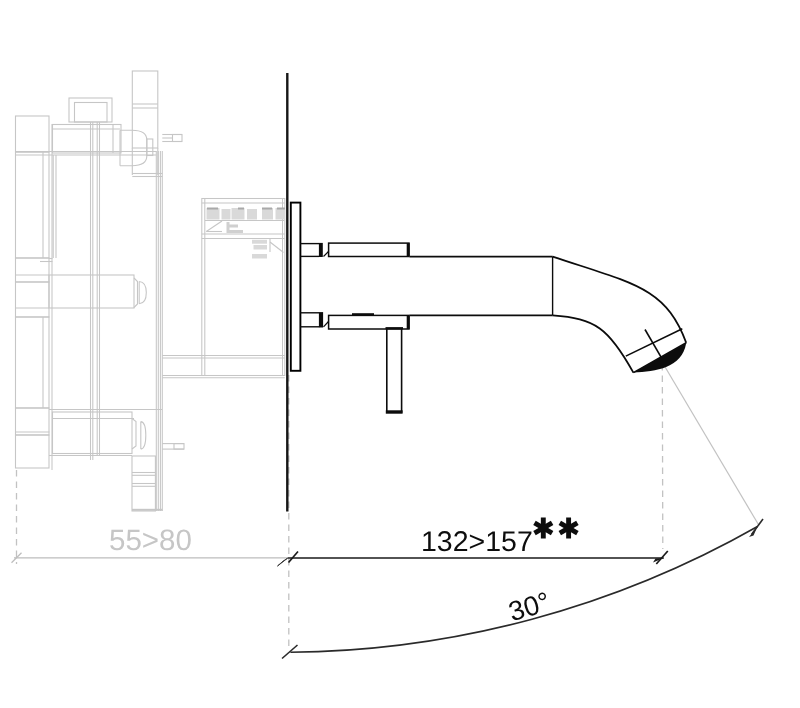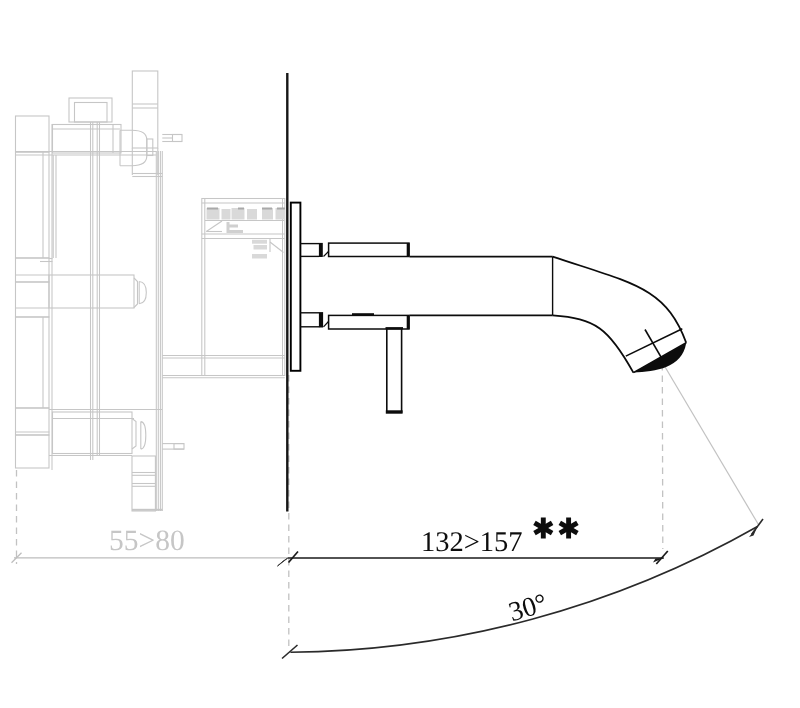--- a/index.html
+++ b/index.html
@@ -1,17 +1,17 @@
 <!DOCTYPE html>
 <html><head>
 <meta charset="utf-8">
 <style>
 html,body{margin:0;padding:0;background:#ffffff;}
 #canvas{position:relative;width:800px;height:676px;background:#ffffff;overflow:hidden;
-  font-family:Liberation Serif, serif;-webkit-font-smoothing:antialiased;}
+  font-family:Liberation Sans, sans-serif;-webkit-font-smoothing:antialiased;}
 svg{position:absolute;left:0;top:0;}
 *{-webkit-font-smoothing:antialiased;text-rendering:geometricPrecision;}
 </style>
 </head>
 <body>
 <div id="canvas">
 <svg width="800" height="708" viewBox="0 0 800 708">
   <g fill="none" stroke-linecap="butt">
 
     <g stroke="#c6c6c6" stroke-width="1.1">

